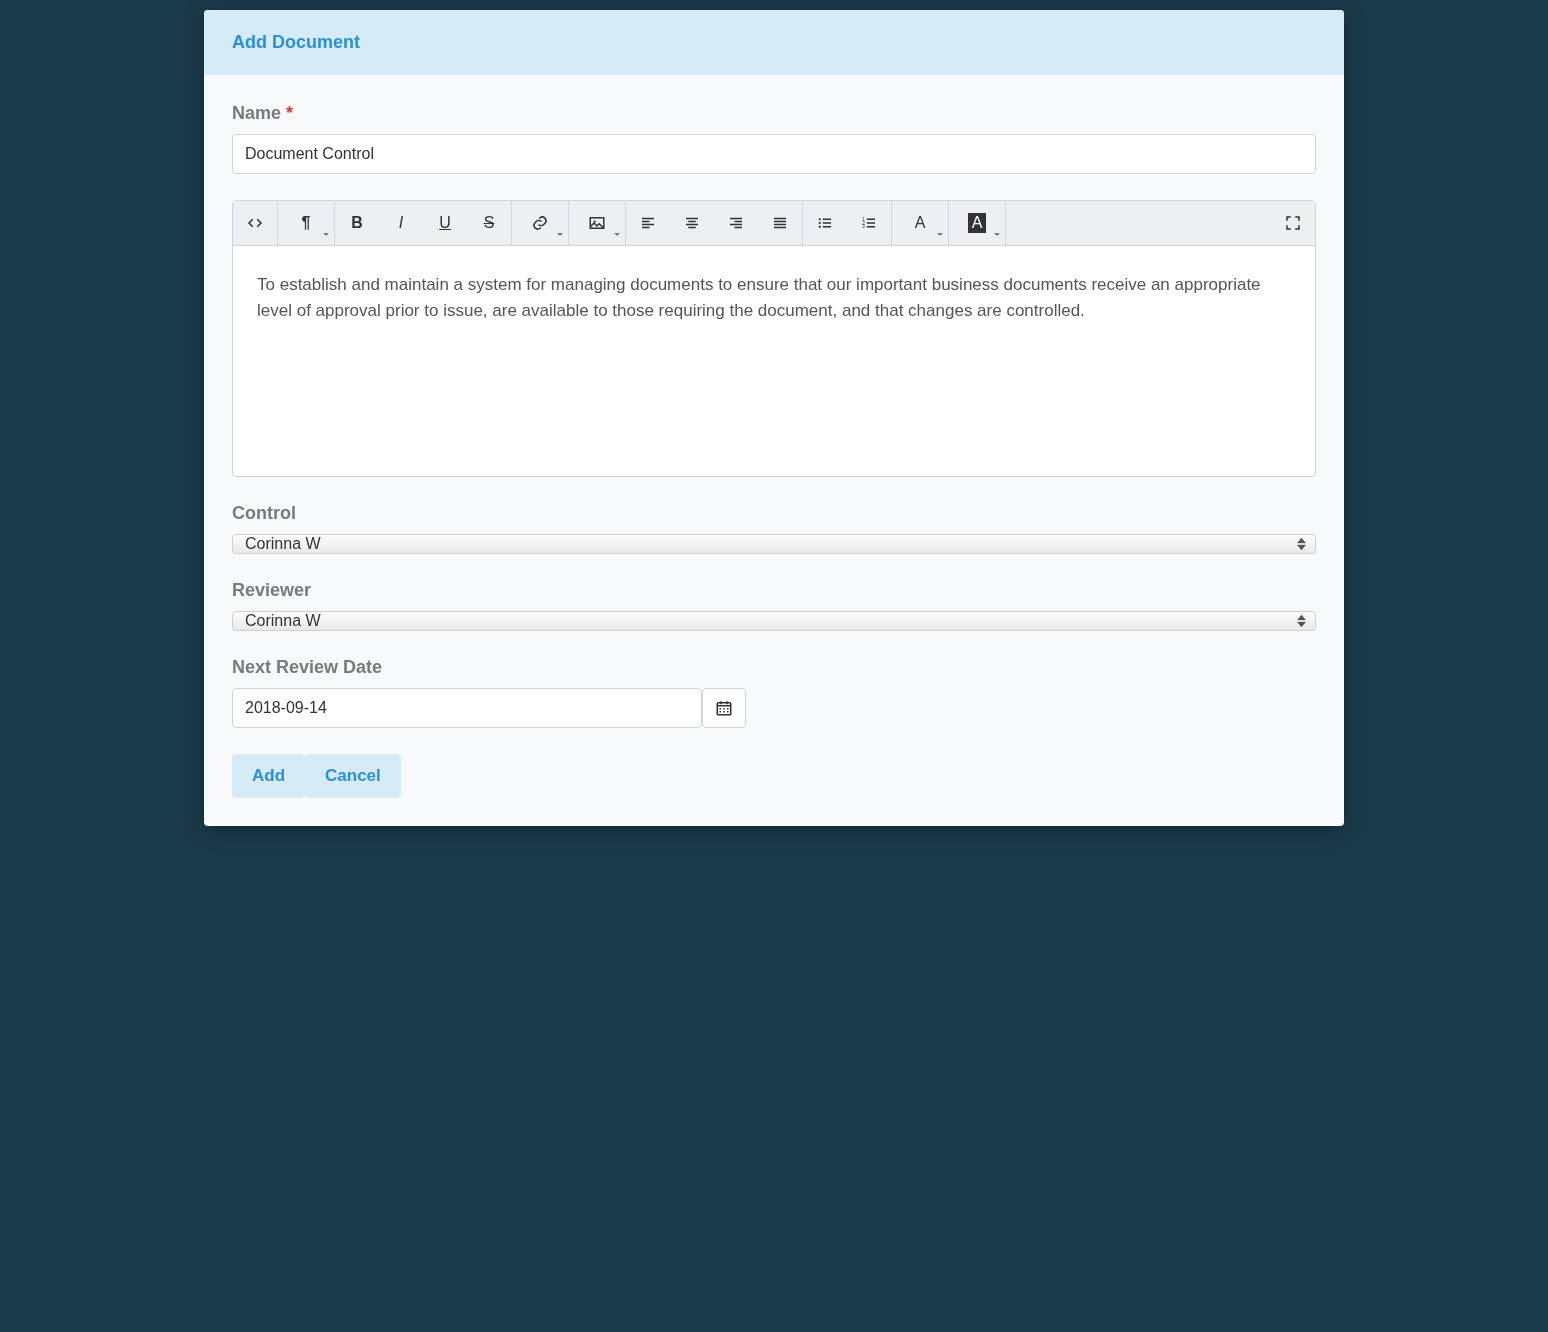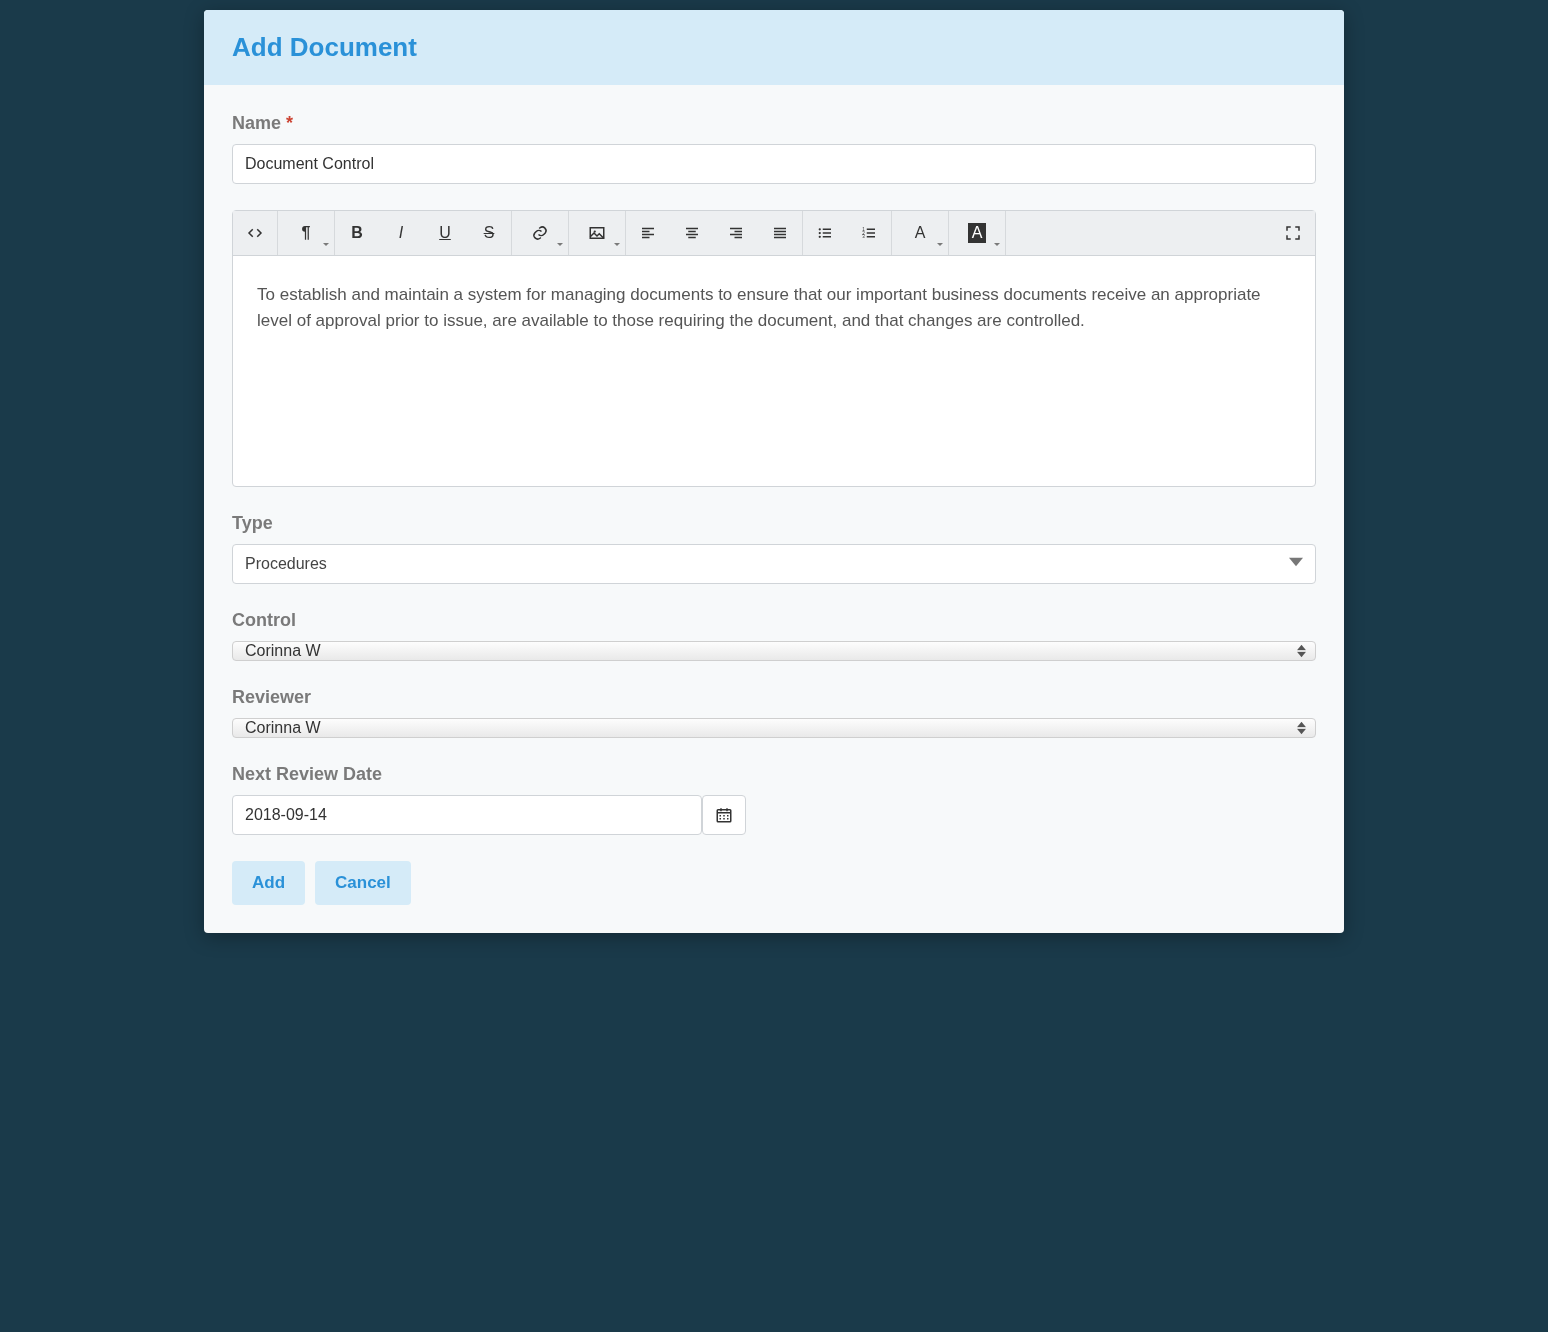--- a/index.html
+++ b/index.html
@@ -23,21 +23,21 @@
   border-radius: 4px;
   overflow: hidden;
   box-shadow: 0 4px 20px rgba(0,0,0,0.3);
 }
 .modal-header {
   background: #d5ebf8;
   padding: 22px 28px;
 }
 .modal-title {
   color: #2a91d8;
-  font-size: 26px;
+  font-size: 18px;
   font-weight: 700;
 }
 .modal-body {
   padding: 28px;
 }
 .form-group {
   margin-bottom: 26px;
 }
 .form-label {
   display: block;
@@ -159,21 +159,21 @@
   border-radius: 4px;
   background: #fff;
   display: flex;
   align-items: center;
   justify-content: center;
   cursor: pointer;
 }
 .date-button svg { width: 18px; height: 18px; fill: #444; }
 .actions {
   display: flex;
-  gap: 10px;
+  gap: 0;
   margin-top: 26px;
 }
 .btn {
   padding: 12px 20px;
   background: #d5ebf8;
   color: #2a91d8;
   font-weight: 700;
   font-size: 17px;
   border: none;
   border-radius: 4px;
@@ -315,31 +315,20 @@
                   <path fill="none" stroke="#333" stroke-width="2" d="M4 9V4h5M20 9V4h-5M4 15v5h5M20 15v5h-5"></path>
                 </svg>
             </div>
           </div>
 
         </div>
         <div class="editor-content" contenteditable="true" style="">To establish and maintain a system for managing documents to ensure that our important business documents receive an appropriate level of approval prior to issue, are available to those requiring the document, and that changes are controlled.</div>
       </div>
     </div>
 
-    <div class="form-group">
-      <label class="form-label">Type</label>
-      <div class="select-combo">
-        <span>Procedures</span>
-        <span class="chev-down">
-          <svg viewBox="0 0 10 6">
-              <path d="M0 0l5 6 5-6z"></path>
-            </svg>
-        </span>
-      </div>
-    </div>
 
     <div class="form-group">
       <label class="form-label">Control</label>
       <div class="native-select-wrap">
         <div class="native-select">
           <span>Corinna W</span>
         </div>
         <span class="updown">
           <svg viewBox="0 0 10 6">
               <path d="M5 0l5 6H0z"></path>

